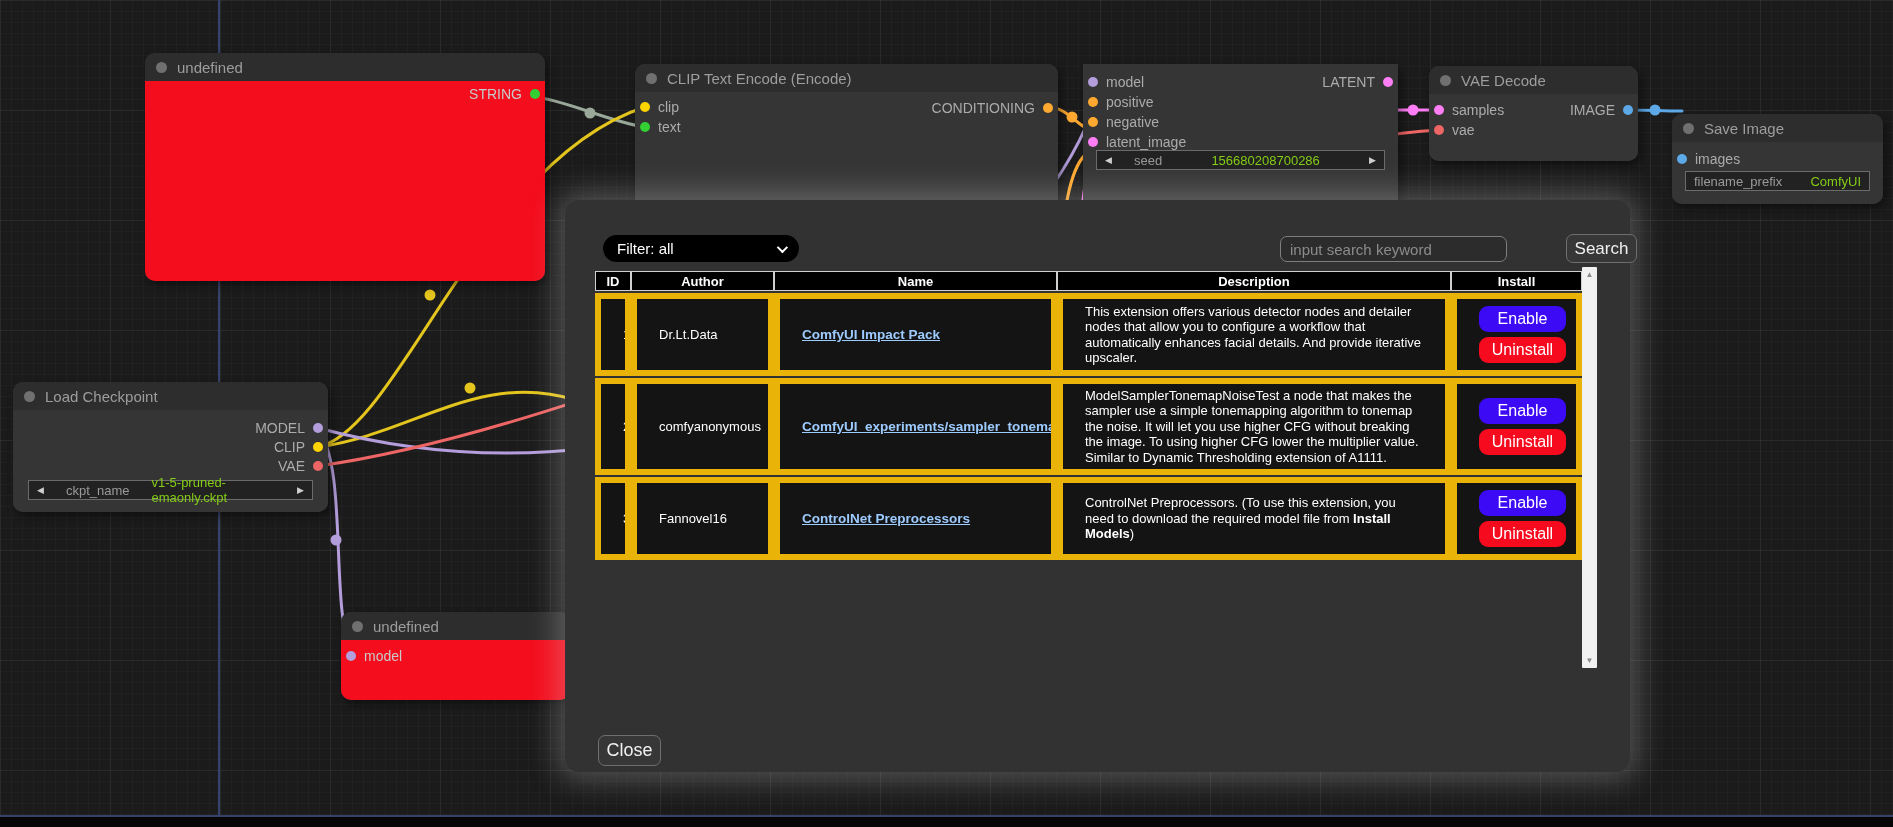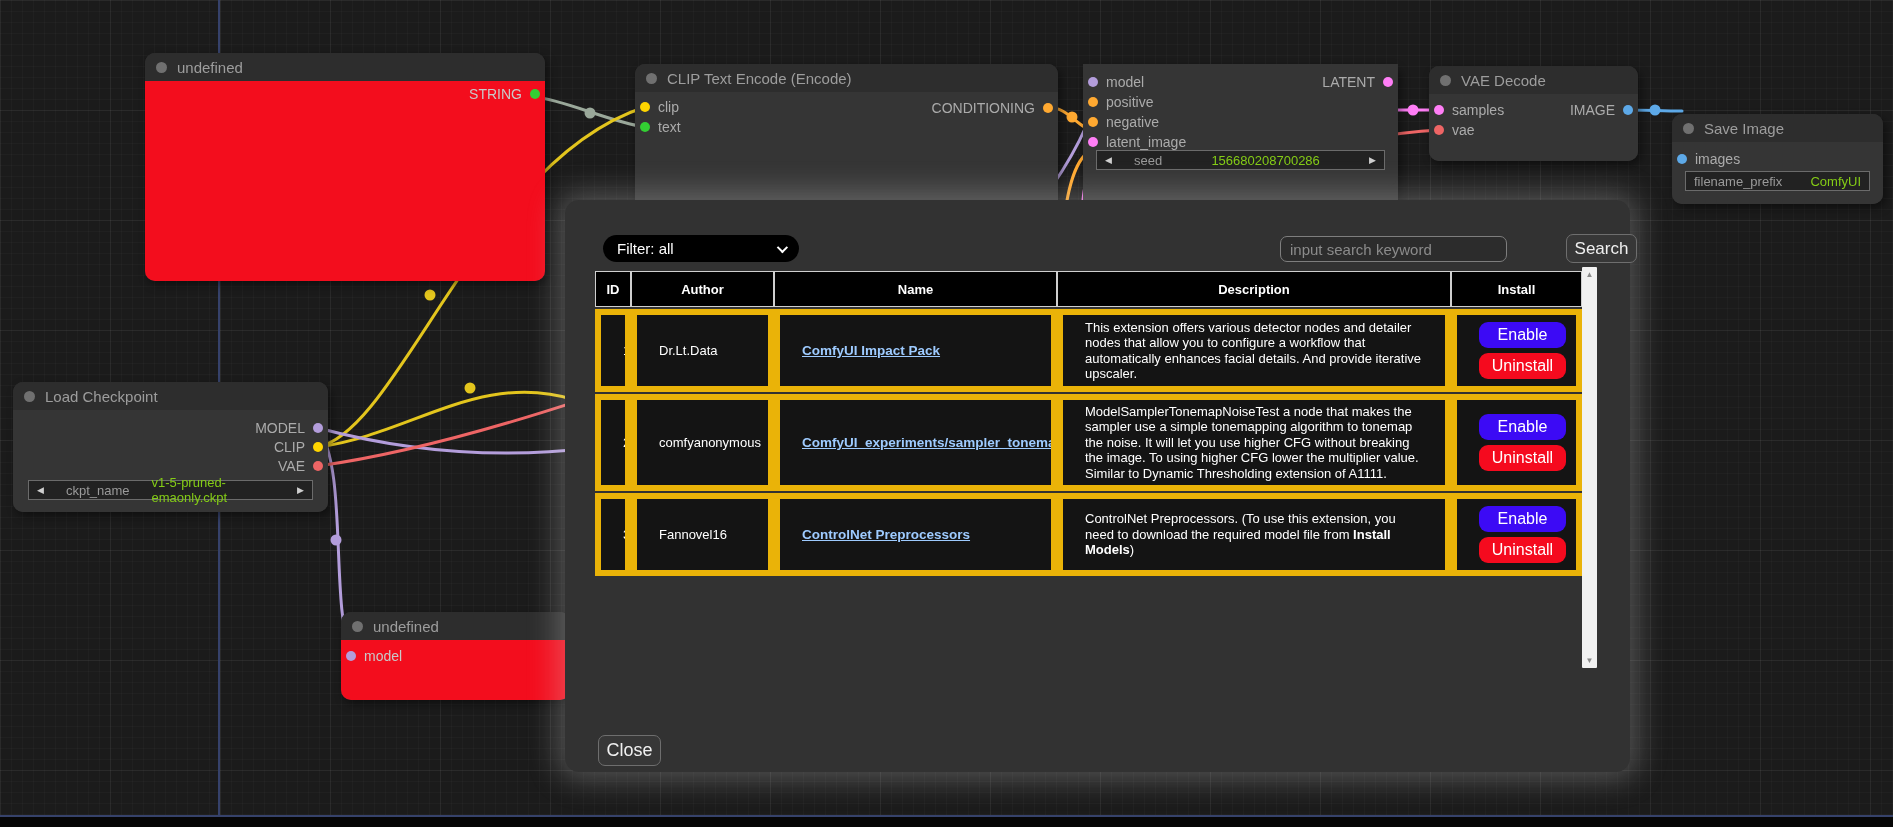--- a/index.html
+++ b/index.html
@@ -81,21 +81,21 @@
     background:#373737; border:1.5px solid #6e6e6e; border-radius:7px;
     color:#f0f0f0; font-family:inherit; cursor:pointer;
   }
   .search-btn { position:absolute; left:1001px; top:34px; width:71px; height:29px; font-size:17px; }
   .close-btn  { position:absolute; left:33px;  top:535px; width:63px; height:31px; font-size:18px; }
 
   .table-wrap { position:absolute; left:30px; top:69px; width:987px; height:399px; }
   table.ext { border-collapse:separate; border-spacing:0 2px; table-layout:fixed; width:987px; }
   table.ext th {
     background:#000; color:#fff; font-size:13px; font-weight:bold;
-    border:1px solid #cfcfcf; height:36px; text-align:center; padding:0 2px;
+    border:1px solid #cfcfcf; height:20px; text-align:center; padding:0 2px;
   }
   table.ext td {
     background:#141414; border:6px solid #eab308; color:#fff;
     font-size:13px; vertical-align:middle; padding:2px 22px; overflow:hidden;
   }
   td.c-id { text-align:center; font-size:14px; }
   td.c-desc { font-size:13px; line-height:15.5px; padding:3px 5px; vertical-align:top; }
   a.ext-link { font-weight:bold; font-size:13.5px; text-decoration:underline; }
   td.c-install { text-align:center; }
   .act-btn {

